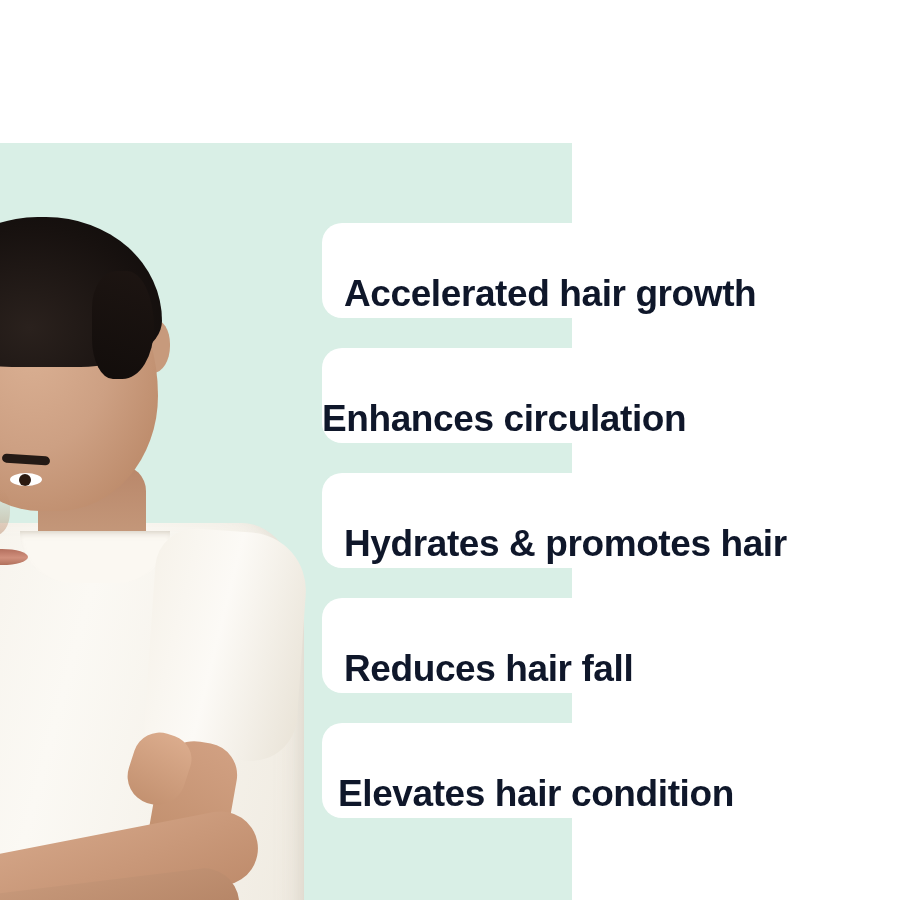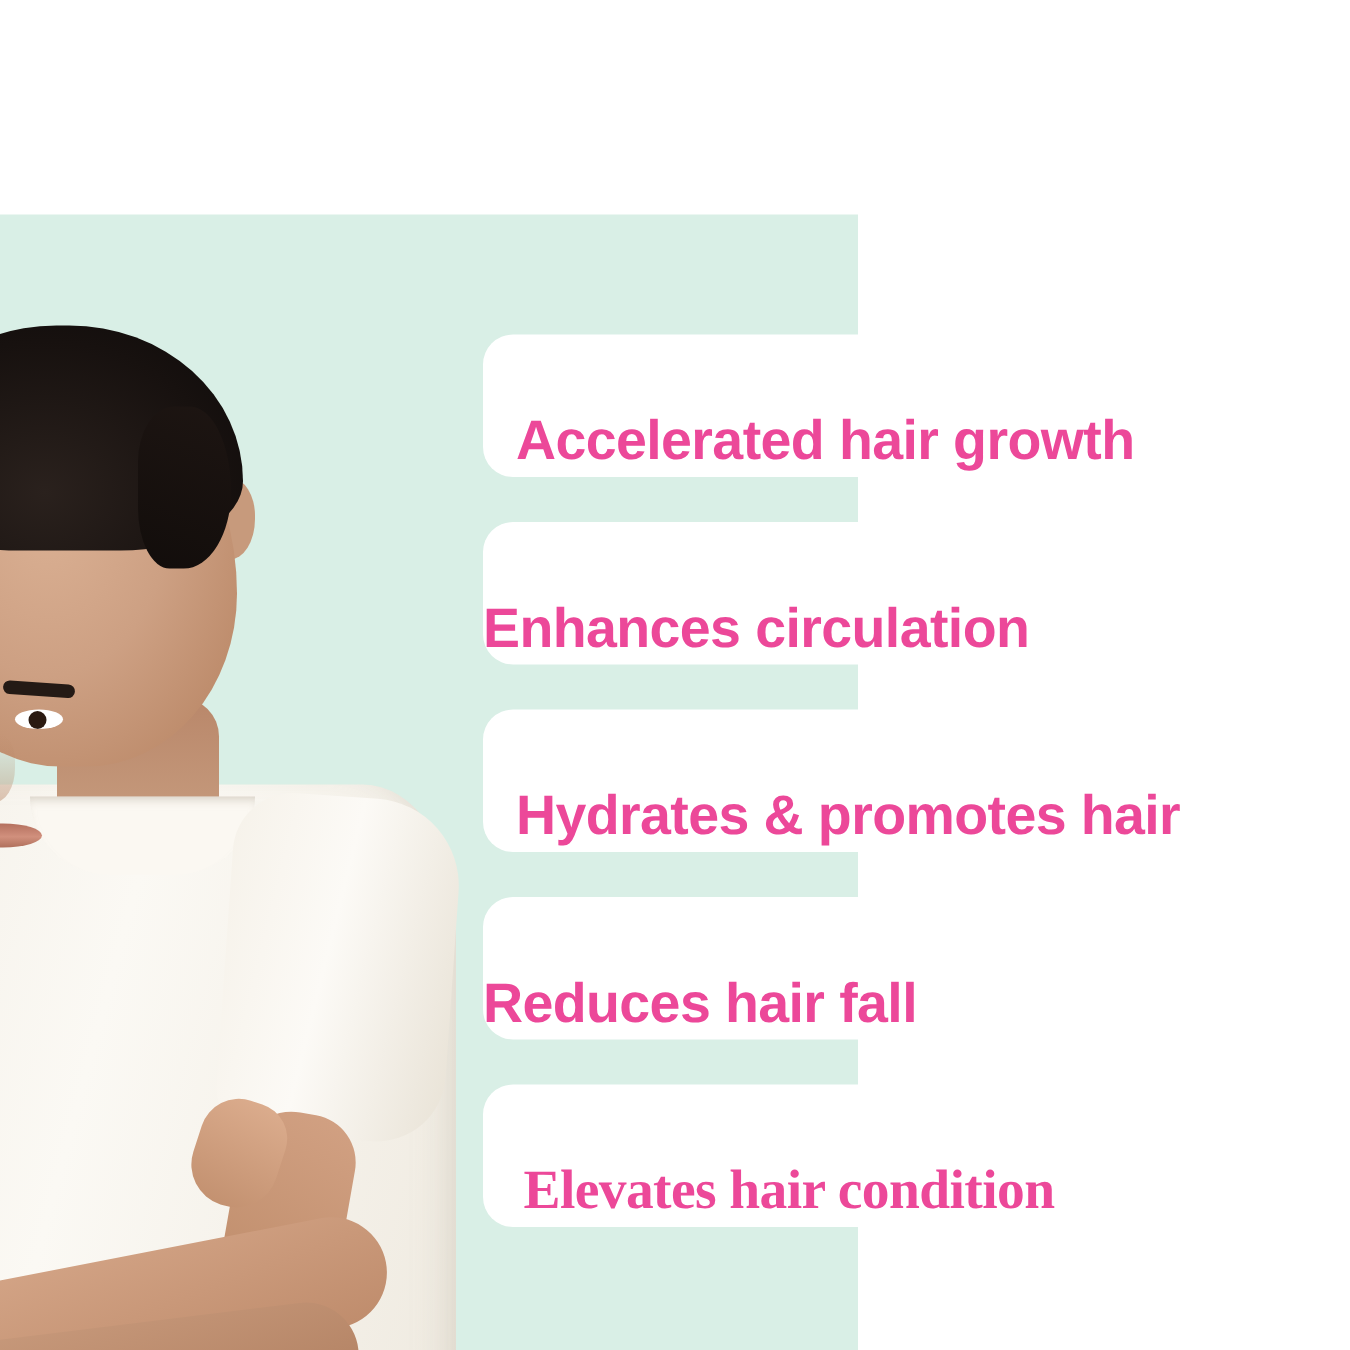--- a/index.html
+++ b/index.html
@@ -272,21 +272,21 @@
     position: absolute;
     left: 322px;
     height: 95px;
     background: #ffffff;
     border-radius: 20px;
     display: flex;
     align-items: center;
     pointer-events: auto;
   }
   .benefit-label {
-    color: #ec4899;
+    color: #0f172a;
     font-size: 37px;
     font-weight: bold;
     letter-spacing: -0.4px;
     line-height: 1.05;
     white-space: nowrap;
     margin-top: 48px;
   }
 </style>
 </head>
 <body>
@@ -325,22 +325,22 @@
   <div class="cards">
     <div class="benefit-card" style="top: 223px; width: 500px; padding-left: 22px;">
       <span class="benefit-label">Accelerated hair growth</span>
     </div>
     <div class="benefit-card" style="top: 348px; width: 460px; ">
       <span class="benefit-label">Enhances circulation</span>
     </div>
     <div class="benefit-card" style="top: 473px; width: 525px; padding-left: 22px;">
       <span class="benefit-label">Hydrates &amp; promotes hair</span>
     </div>
-    <div class="benefit-card" style="top: 598px; width: 440px; ">
+    <div class="benefit-card" style="top: 598px; width: 440px; padding-left: 22px;">
       <span class="benefit-label">Reduces hair fall</span>
     </div>
-    <div class="benefit-card" style="top: 723px; width: 490px; padding-left: 27px; font-family: Liberation Serif, serif;">
+    <div class="benefit-card" style="top: 723px; width: 490px; padding-left: 16px;">
       <span class="benefit-label">Elevates hair condition</span>
     </div>
   </div>
 
 
 </div>
 
 </body></html>

